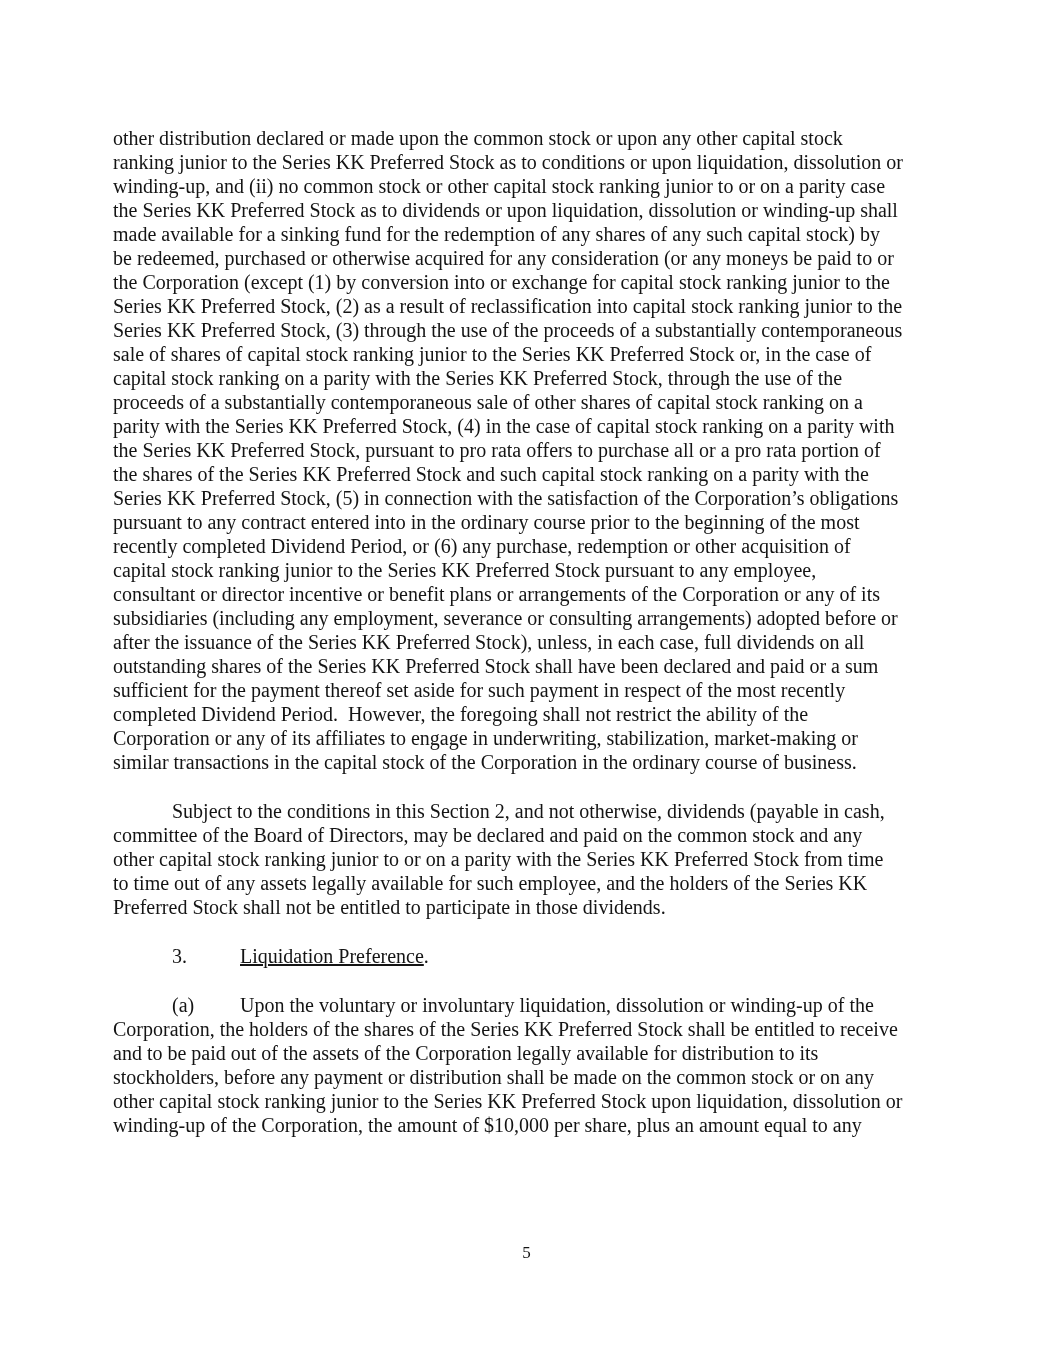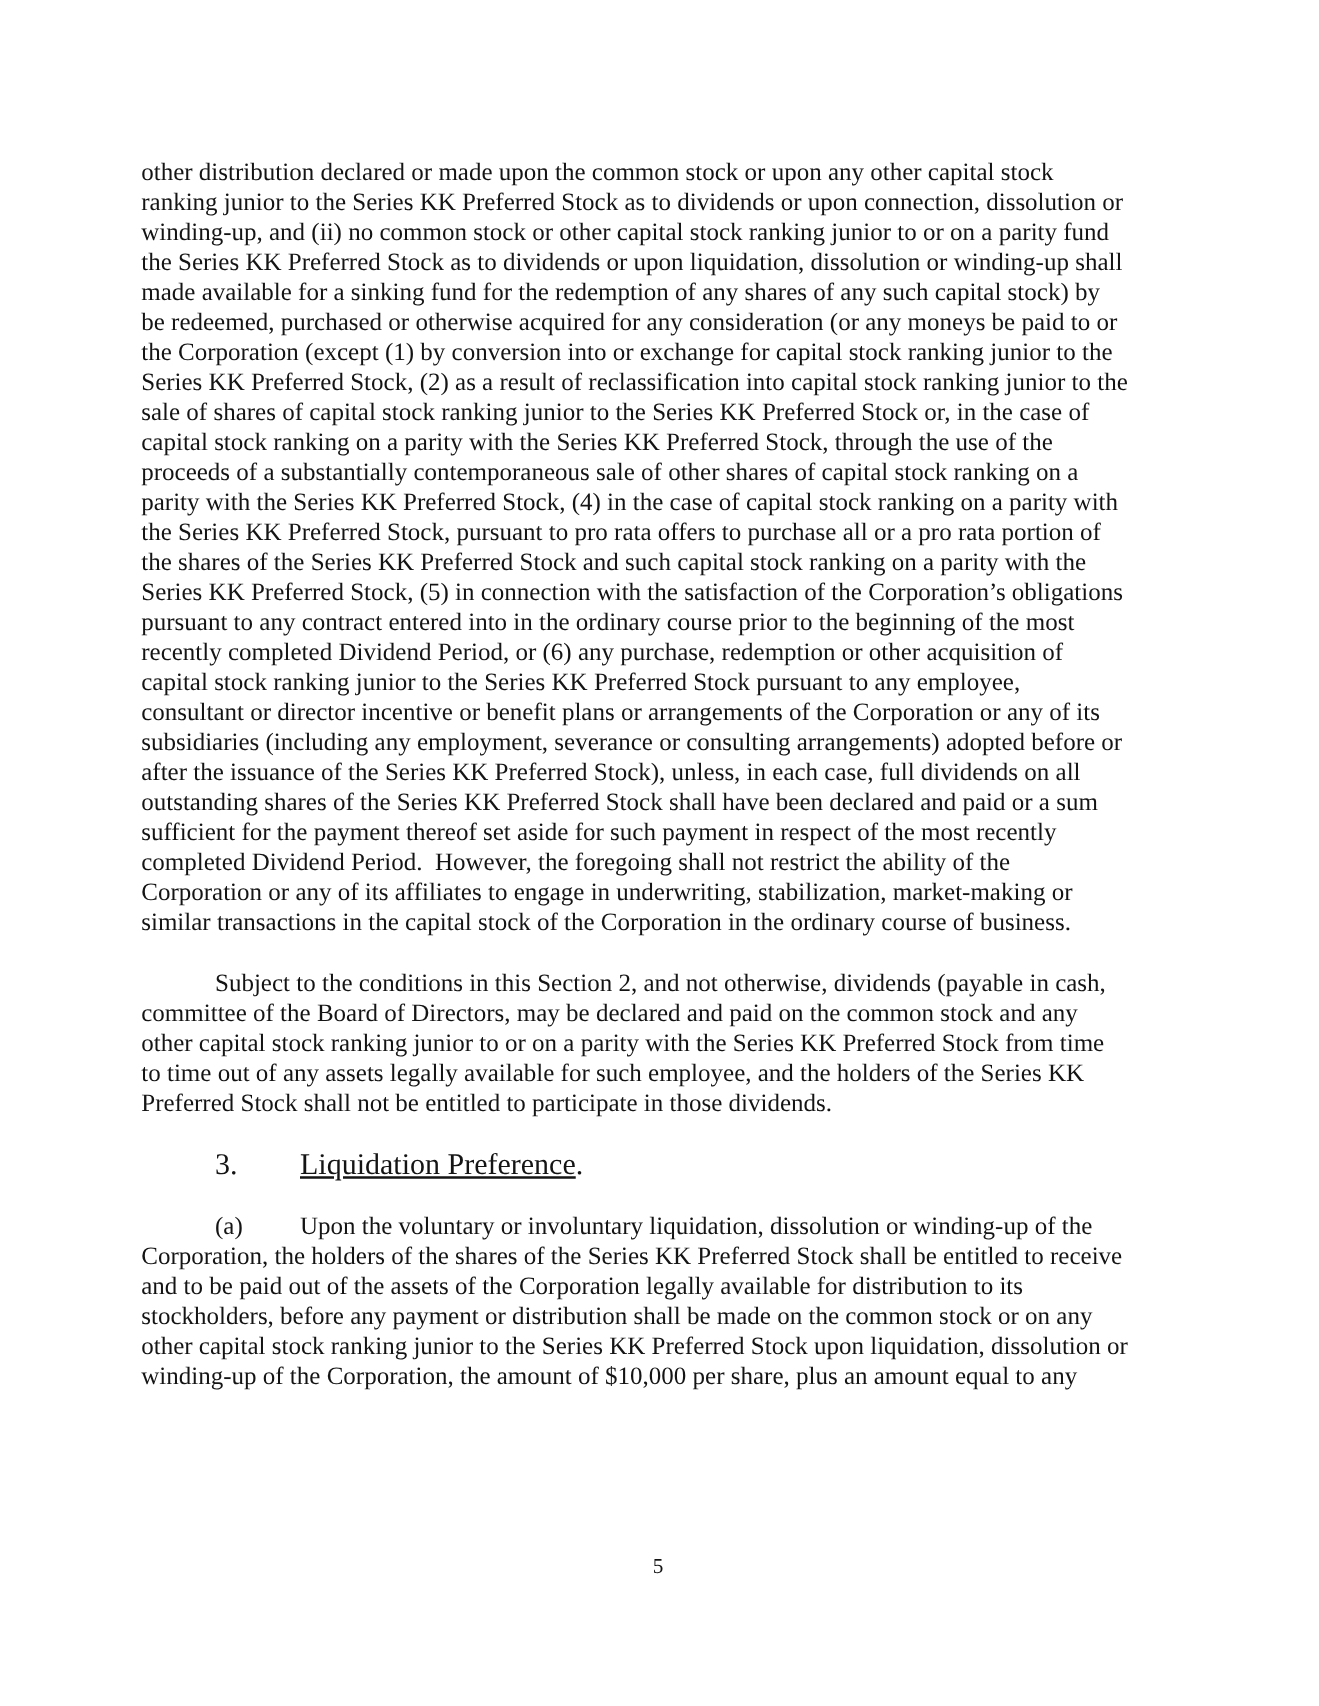--- a/index.html
+++ b/index.html
@@ -35,21 +35,21 @@
     line-height: 24px;
   }
   .line.first {
     padding-left: 59px;
   }
   .para-label {
     display: inline-block;
     width: 68px;
   }
   .heading {
-    font-size: 24px;
+    font-size: 20px;
     line-height: 24px;
     padding-left: 59px;
   }
   .h-num {
     display: inline-block;
     width: 68px;
   }
   .h-title {
     text-decoration: underline;
   }
@@ -64,27 +64,28 @@
   }
 </style>
 </head>
 <body>
 
 <div class="page">
   <div class="content">
 
     <div class="block">
         <div class="line">other distribution declared or made upon the common stock or upon any other capital stock</div>
-        <div class="line">ranking junior to the Series KK Preferred Stock as to dividends or upon connection, dissolution or</div>
-        <div class="line">winding-up, and (ii) no common stock or other capital stock ranking junior to or on a parity fund</div>
+        <div class="line">ranking junior to the Series KK Preferred Stock as to conditions or upon liquidation, dissolution or</div>
+        <div class="line">winding-up, and (ii) no common stock or other capital stock ranking junior to or on a parity case</div>
         <div class="line">the Series KK Preferred Stock as to dividends or upon liquidation, dissolution or winding-up shall</div>
         <div class="line">made available for a sinking fund for the redemption of any shares of any such capital stock) by</div>
         <div class="line">be redeemed, purchased or otherwise acquired for any consideration (or any moneys be paid to or</div>
         <div class="line">the Corporation (except (1) by conversion into or exchange for capital stock ranking junior to the</div>
         <div class="line">Series KK Preferred Stock, (2) as a result of reclassification into capital stock ranking junior to the</div>
+        <div class="line">Series KK Preferred Stock, (3) through the use of the proceeds of a substantially contemporaneous</div>
         <div class="line">sale of shares of capital stock ranking junior to the Series KK Preferred Stock or, in the case of</div>
         <div class="line">capital stock ranking on a parity with the Series KK Preferred Stock, through the use of the</div>
         <div class="line">proceeds of a substantially contemporaneous sale of other shares of capital stock ranking on a</div>
         <div class="line">parity with the Series KK Preferred Stock, (4) in the case of capital stock ranking on a parity with</div>
         <div class="line">the Series KK Preferred Stock, pursuant to pro rata offers to purchase all or a pro rata portion of</div>
         <div class="line">the shares of the Series KK Preferred Stock and such capital stock ranking on a parity with the</div>
         <div class="line">Series KK Preferred Stock, (5) in connection with the satisfaction of the Corporation’s obligations</div>
         <div class="line">pursuant to any contract entered into in the ordinary course prior to the beginning of the most</div>
         <div class="line">recently completed Dividend Period, or (6) any purchase, redemption or other acquisition of</div>
         <div class="line">capital stock ranking junior to the Series KK Preferred Stock pursuant to any employee,</div>

